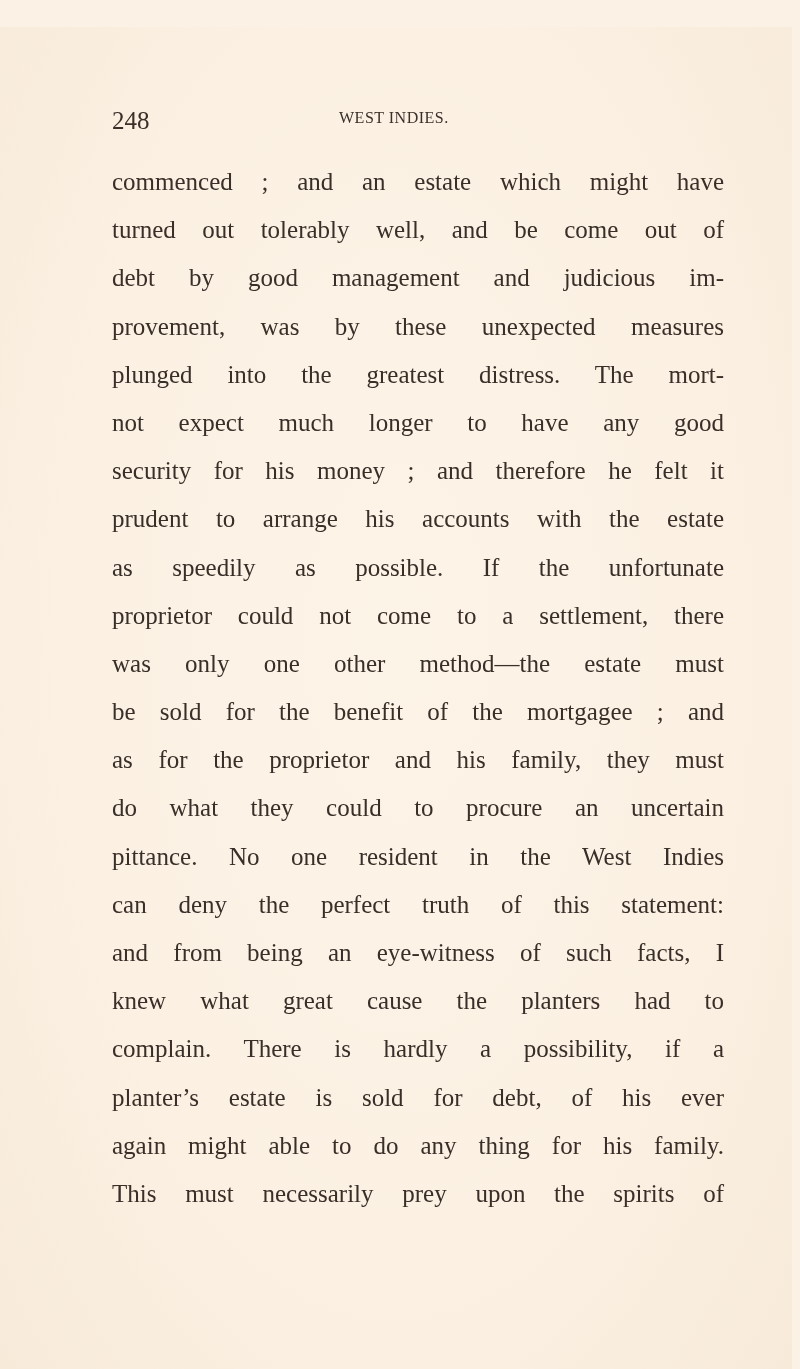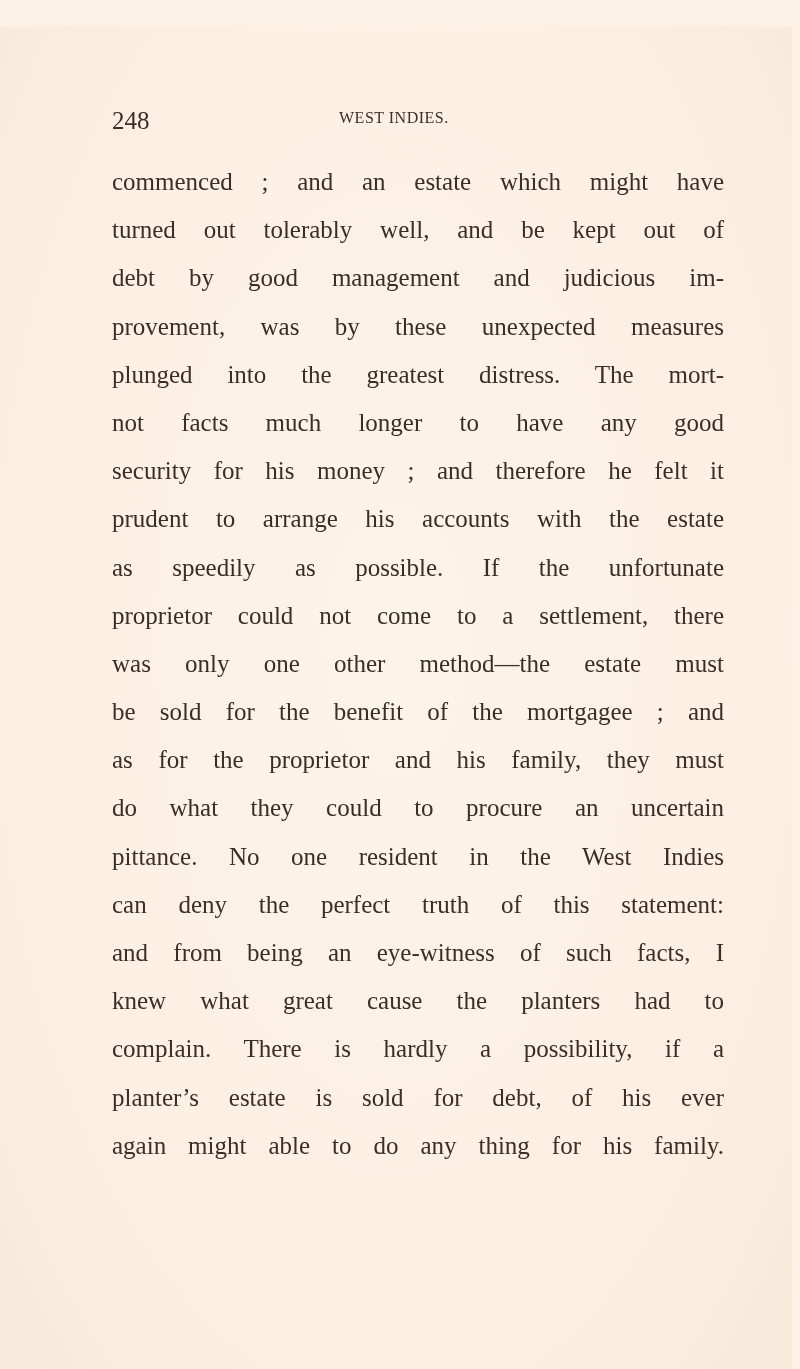--- a/index.html
+++ b/index.html
@@ -69,34 +69,35 @@
 <body>
 
 <div class="page">
   <div class="running-head">
     <span class="page-number">248</span>
     <span class="running-title">WEST INDIES.</span>
   </div>
 
   <div class="body-text">
     <span class="line">commenced ; and an estate which might have</span>
-    <span class="line">turned out tolerably well, and be kept out of</span>
+    <span class="line">turned out tolerably well, and be come out of</span>
     <span class="line">debt by good management and judicious im-</span>
     <span class="line">provement, was by these unexpected measures</span>
     <span class="line">plunged into the greatest distress.  The mort-</span>
-    <span class="line">not facts much longer to have any good</span>
+    <span class="line">not expect much longer to have any good</span>
     <span class="line">security for his money ; and therefore he felt it</span>
     <span class="line">prudent to arrange his accounts with the estate</span>
     <span class="line">as speedily as possible.  If the unfortunate</span>
     <span class="line">proprietor could not come to a settlement, there</span>
     <span class="line">was only one other method—the estate must</span>
     <span class="line">be sold for the benefit of the mortgagee ; and</span>
     <span class="line">as for the proprietor and his family, they must</span>
     <span class="line">do what they could to procure an uncertain</span>
     <span class="line">pittance.  No one resident in the West Indies</span>
     <span class="line">can deny the perfect truth of this statement:</span>
     <span class="line">and from being an eye-witness of such facts, I</span>
     <span class="line">knew what great cause the planters had to</span>
     <span class="line">complain.  There is hardly a possibility, if a</span>
     <span class="line">planter’s estate is sold for debt, of his ever</span>
     <span class="line">again might able to do any thing for his family.</span>
+    <span class="line last">This must necessarily prey upon the spirits of</span>
   </div>
 </div>
 
 </body></html>

